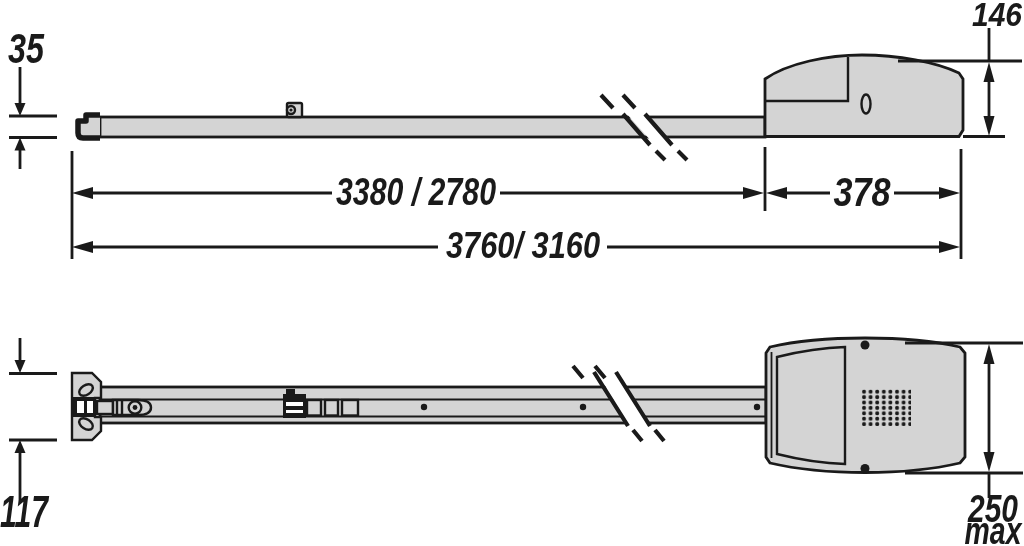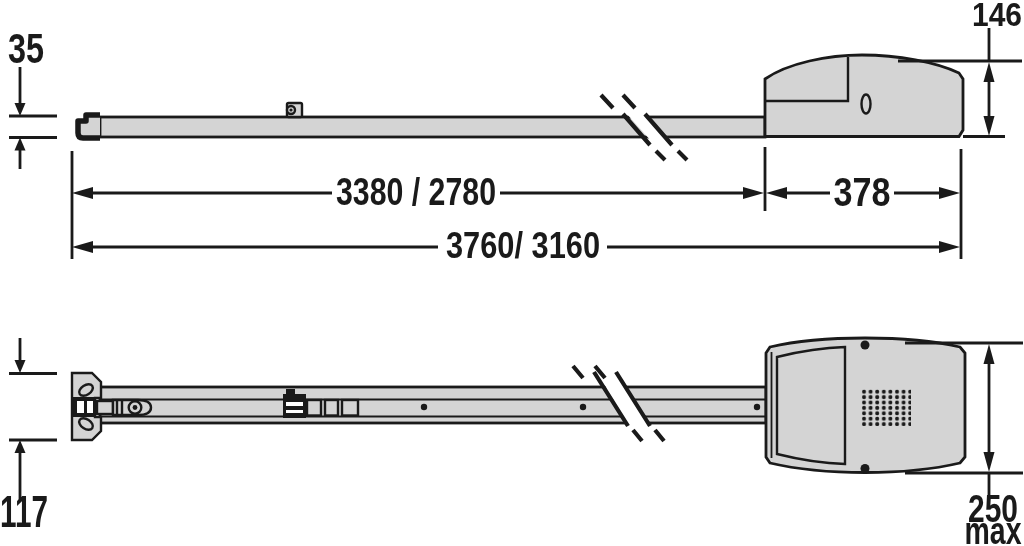--- a/index.html
+++ b/index.html
@@ -1,16 +1,16 @@
 <!DOCTYPE html>
 <html><head>
 <meta charset="utf-8">
 <style>
   html, body { margin: 0; padding: 0; background: #ffffff; }
-  .stage { position: relative; width: 1024px; height: 546px; background: #ffffff; overflow: hidden; }
+  .stage { position: relative; width: 1024px; height: 546px; background: #ffffff; overflow: hidden; font-style: italic; }
   svg { display: block; }
   .ln   { stroke: #1a1a1a; fill: none; }
   .sw3  { stroke-width: 2.8; }
   .sw24 { stroke-width: 2.4; }
   .sw2  { stroke-width: 1.8; }
   .brk  { stroke: #1a1a1a; stroke-width: 4.2; fill: none; }
   .arrow { fill: #1a1a1a; stroke: none; }
   .blk  { fill: #1a1a1a; stroke: none; }
   .wht  { fill: #ffffff; stroke: none; }
   .part { stroke: #1a1a1a; stroke-width: 2.8; }

